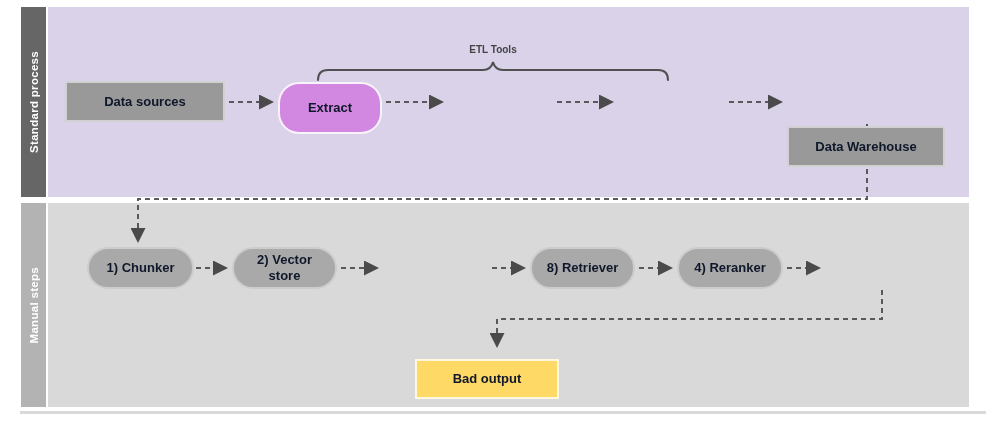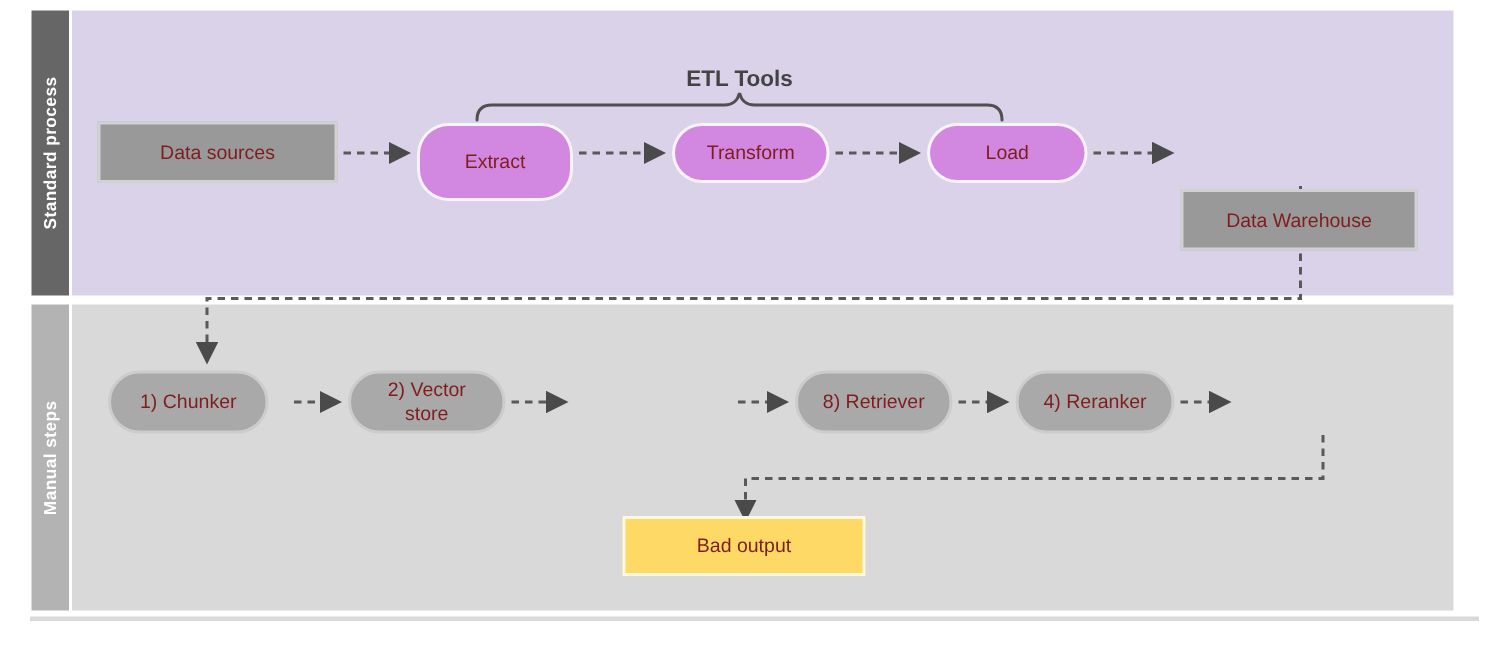--- a/index.html
+++ b/index.html
@@ -27,31 +27,31 @@
     font-weight: bold;
     font-size: 11.5px;
     letter-spacing: 0.3px;
     white-space: nowrap;
   }
   .node {
     position: absolute;
     box-sizing: border-box;
     display: flex; align-items: center; justify-content: center;
     text-align: center;
-    color: #7f1d1d; font-weight: normal; font-size: 13px; line-height: 1.2;
+    color: #0f172a; font-weight: bold; font-size: 13px; line-height: 1.2;
     padding: 0 10px;
   }
   .rect-gray   { background: #999999; border: 2px solid rgba(255,255,255,0.55); }
   .pill-pink   { background: #d287e0; border: 2px solid rgba(255,255,255,0.9); border-radius: 21px; }
   .pill-gray   { background: #a9a9a9; border: 2px solid #cccccc; border-radius: 22px; }
   .rect-yellow { background: #ffd966; border: 2px solid rgba(255,255,255,0.8); }
 
   .etl-label {
     position: absolute; left: 433px; top: 44px; width: 120px;
-    text-align: center; color: #434343; font-weight: bold; font-size: 15px;
+    text-align: center; color: #434343; font-weight: bold; font-size: 10px;
   }
   .bottom-rule {
     position: absolute; left: 20px; top: 411px; width: 966px; height: 3px;
     background: #d9d9d9;
   }
   #wires { position: absolute; left: 0; top: 0; pointer-events: none; }
 </style>
 </head>
 <body>
 
@@ -91,25 +91,23 @@
       <path d="M882 290 V319 H497 V345" marker-end="url(#arrow)"></path>
     </g>
 
     <path d="M318 80 Q318 70 328 70 L483 70 Q491 70 493 62 Q495 70 503 70 L658 70 Q668 70 668 80" stroke="#4f4f4f" stroke-width="2" fill="none" stroke-linecap="round"></path>
   </svg>
 
   <div class="etl-label">ETL Tools</div>
 
   <div class="node rect-gray" style="left:65px;  top:81px; width:160px; height:41px;">Data sources</div>
   <div class="node pill-pink" style="left:278px; top:82px; width:104px; height:52px;">Extract</div>
-  <div class="node pill-pink" style="left:448px; top:82px; width:105px; height:40px;">Transform</div>
-  <div class="node pill-pink" style="left:618px; top:82px; width:107px; height:40px;">Load</div>
   <div class="node rect-gray" style="left:787px; top:82px; width:158px; height:41px;margin-top:44px;">Data Warehouse</div>
 
-  <div class="node pill-gray" style="left:72px;  top:247px; width:107px; height:42px;">1) Chunker</div>
+  <div class="node pill-gray" style="left:87px;  top:247px; width:107px; height:42px;">1) Chunker</div>
   <div class="node pill-gray" style="left:232px; top:247px; width:105px; height:42px;">2) Vector store</div>
   <div class="node pill-gray" style="left:530px; top:247px; width:105px; height:42px;">8) Retriever</div>
   <div class="node pill-gray" style="left:677px; top:247px; width:106px; height:42px;">4) Reranker</div>
-  <div class="node rect-yellow" style="left:415px; top:344px; width:162px; height:40px;">Bad output</div>
+  <div class="node rect-yellow" style="left:415px; top:359px; width:144px; height:40px;">Bad output</div>
 
   <div class="bottom-rule"></div>
 
 </div>
 
 </body></html>

